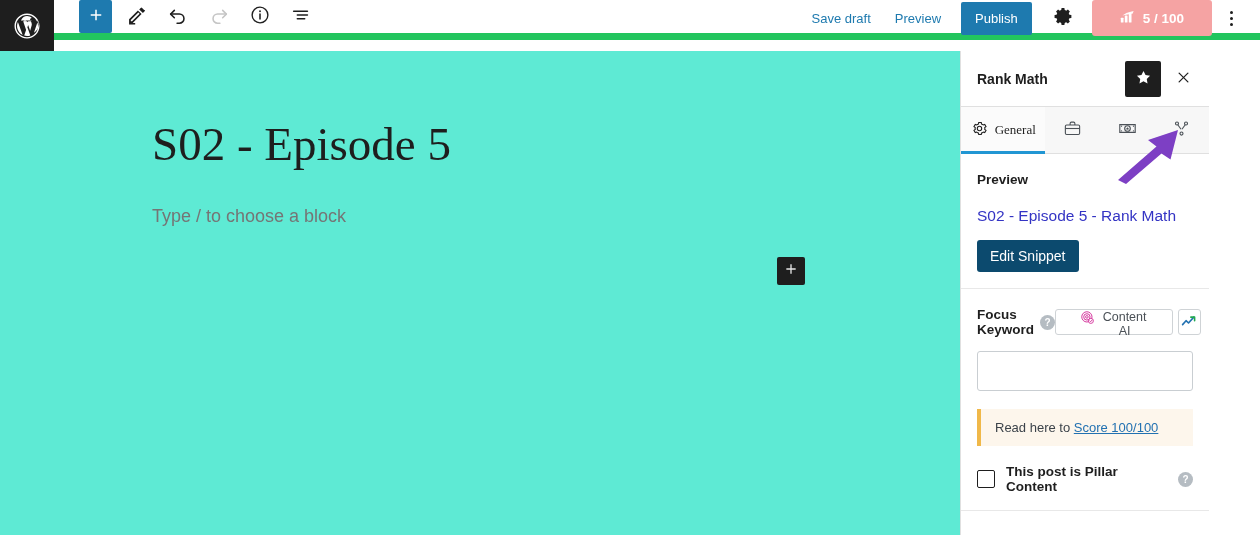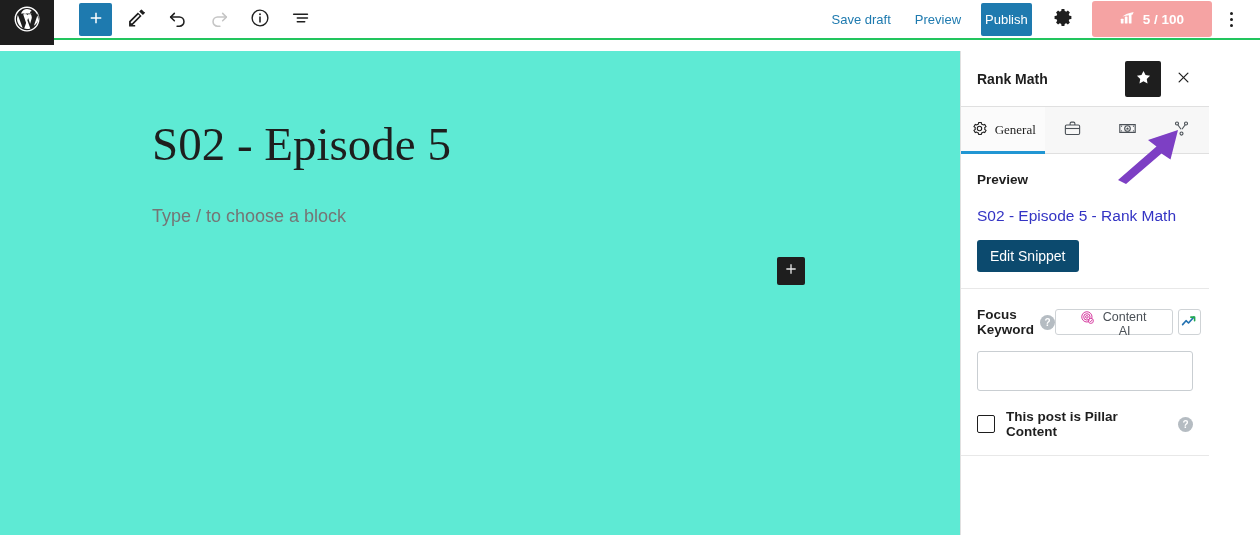--- a/index.html
+++ b/index.html
@@ -8,22 +8,22 @@
     font-family: "Liberation Sans", sans-serif;
     background: #ffffff;
     overflow: hidden;
   }
   #app { position: relative; width: 1260px; height: 535px; background:#fff; }
 
   
   .topbar {
     position: absolute; top: 0; left: 0; width: 1260px; height: 40px;
     background: #ffffff;
-    border-bottom: 2px solid #22c55e;
-    display: flex; align-items: center;
+    border-bottom: 7px solid #22c55e;
+    display: flex; align-items: flex-start;
   }
   .wp-logo {
     width: 54px; height: 51px; background: #1e1e1e;
     display: flex; align-items: center; justify-content: center;
     flex: 0 0 54px; cursor: pointer;
   }
   .wp-logo svg { display:block; }
 
   .tb-left { display: flex; align-items: center; gap: 8px; padding-left: 25px; }
   .tb-btn {
@@ -37,21 +37,21 @@
   .tb-right {
     margin-left: auto; display: flex; align-items: center; gap: 0px;
     padding-right: 12px;
   }
   .link-btn {
     font-size: 13px; color: #1e7aaf; background: none; border: none;
     cursor: pointer; padding: 6px 12px; font-family: "Liberation Sans", sans-serif;
   }
   .publish-btn {
     background: #1e7aaf; color: #fff; border: none; border-radius: 2px;
-    font-size: 13px; font-weight: normal; padding: 9px 4px; cursor: pointer;
+    font-size: 13px; font-weight: normal; padding: 9px 14px; cursor: pointer;
     margin-left: 8px; font-family: "Liberation Sans", sans-serif;
   }
   .gear-btn {
     width: 36px; height: 36px; display:flex; align-items:center; justify-content:center;
     cursor: pointer; margin-left: 14px; background:none; border:none;
   }
   .score-badge {
     background: #f5a3a3; color: #fff; border-radius: 3px;
     height: 36px; display: flex; align-items: center; gap: 7px;
     padding: 0 28px; font-size: 13.5px; font-weight: bold; cursor: pointer;
@@ -394,20 +394,23 @@
               <svg width="16" height="14" viewBox="0 0 20 16" fill="none" stroke="#2271b1" stroke-width="2" stroke-linecap="round" stroke-linejoin="round">
                 <path d="M2 12.5 6.3 7.6l3.1 2.9L16 3.2"></path>
                 <path d="M12.3 3.2H17v4.5" stroke="#22a84f"></path>
               </svg>
             </span>
           </button>
         </div>
       </div>
       <input class="fk-input" type="text" value="" placeholder="" style="">
 
+      <div class="notice">
+        <span>Read here to </span><a href="#">Score 100/100</a>
+      </div>
 
       <div class="pillar-row">
         <span class="pillar-check"></span>
         <span class="pillar-label">This post is Pillar Content</span>
         <span class="help-dot" style="margin-left:9px;">?</span>
       </div>
     </div>
   </div>
 
   <svg class="anno-arrow" width="78" height="58" viewBox="0 0 78 58">

